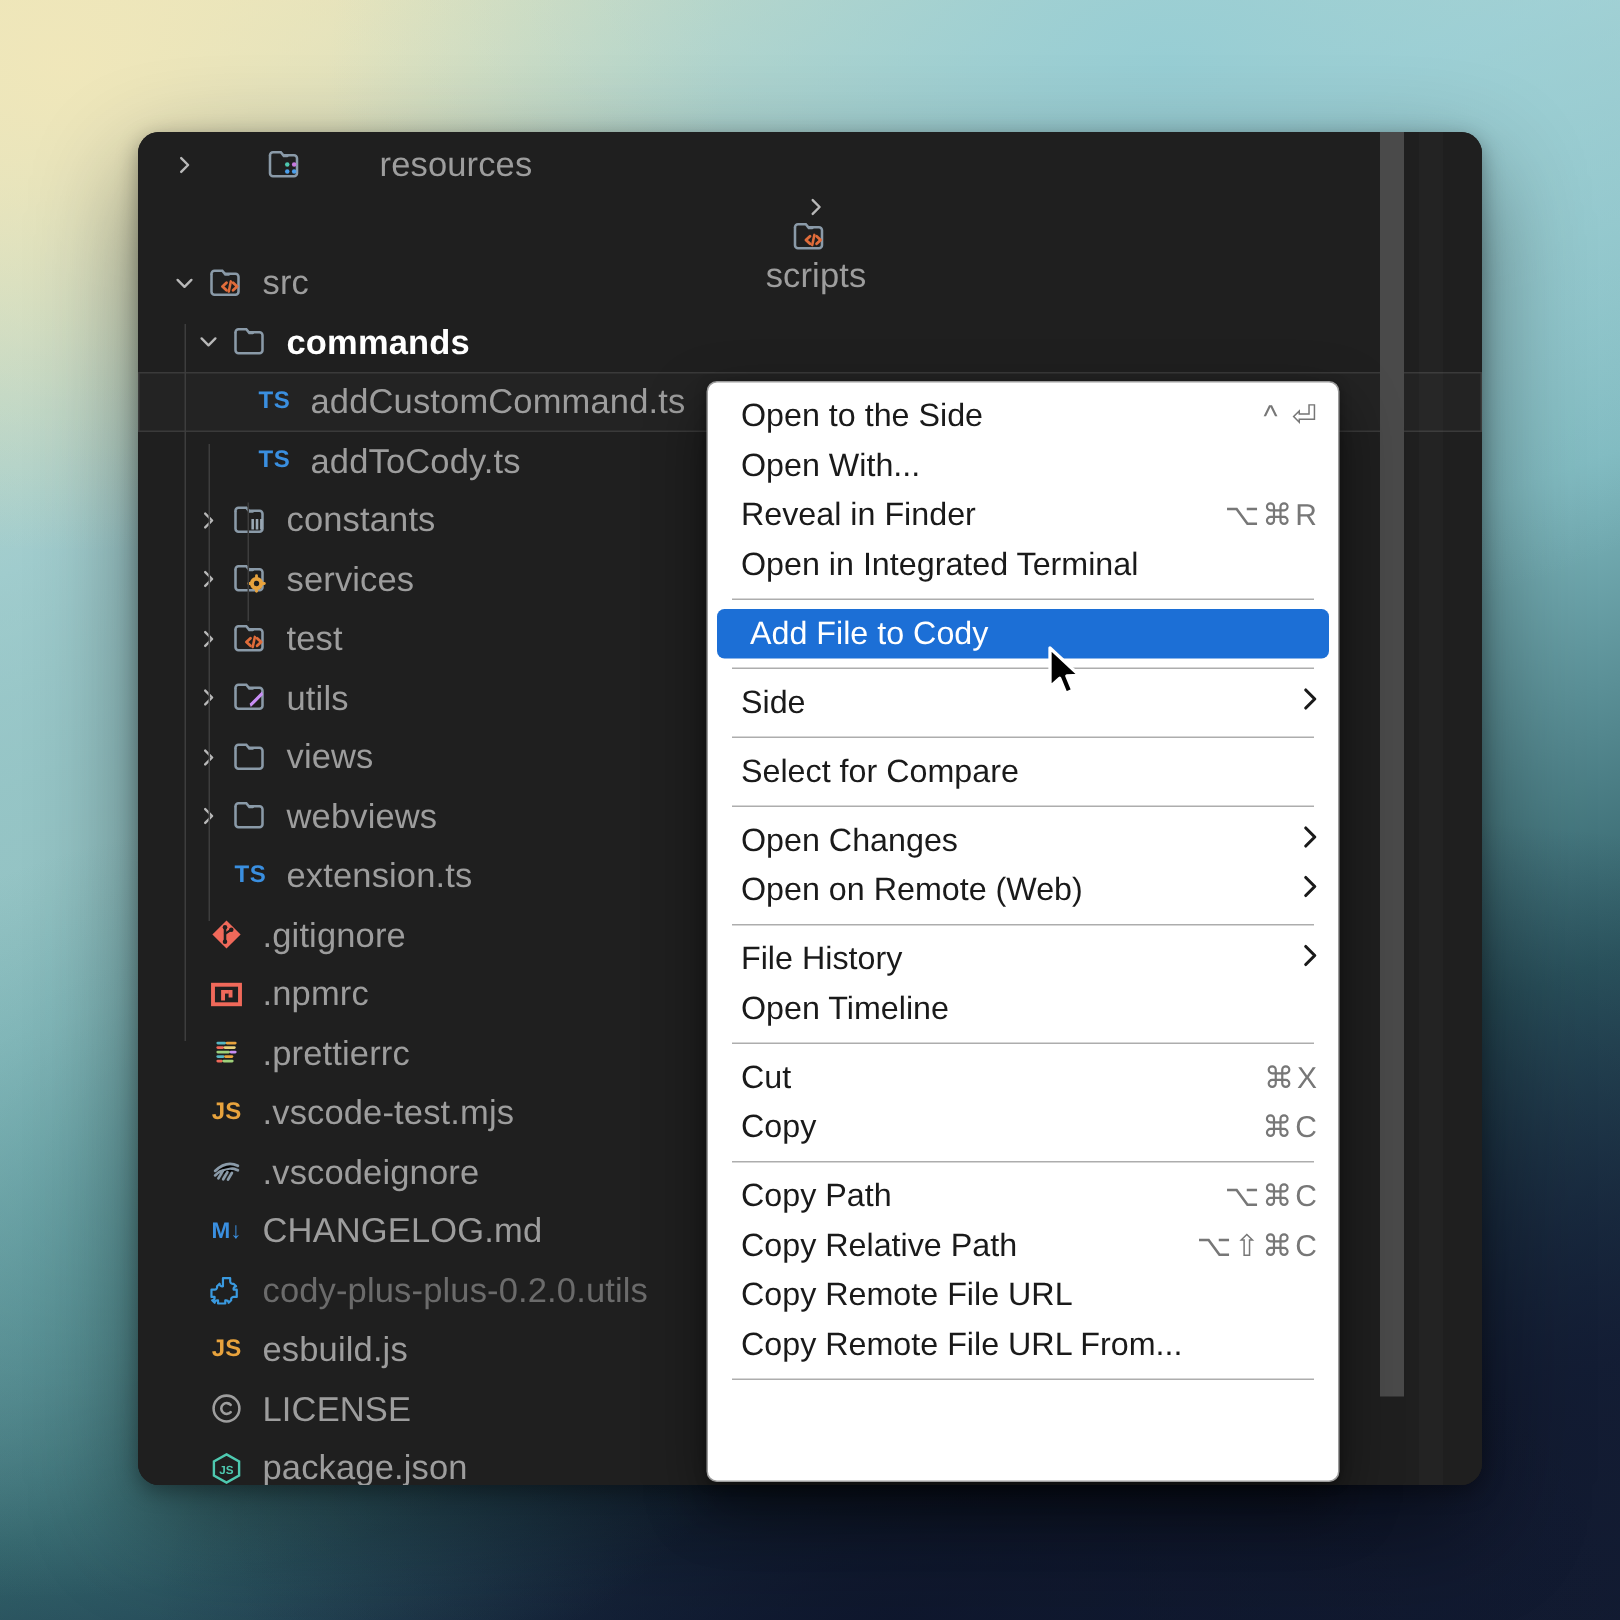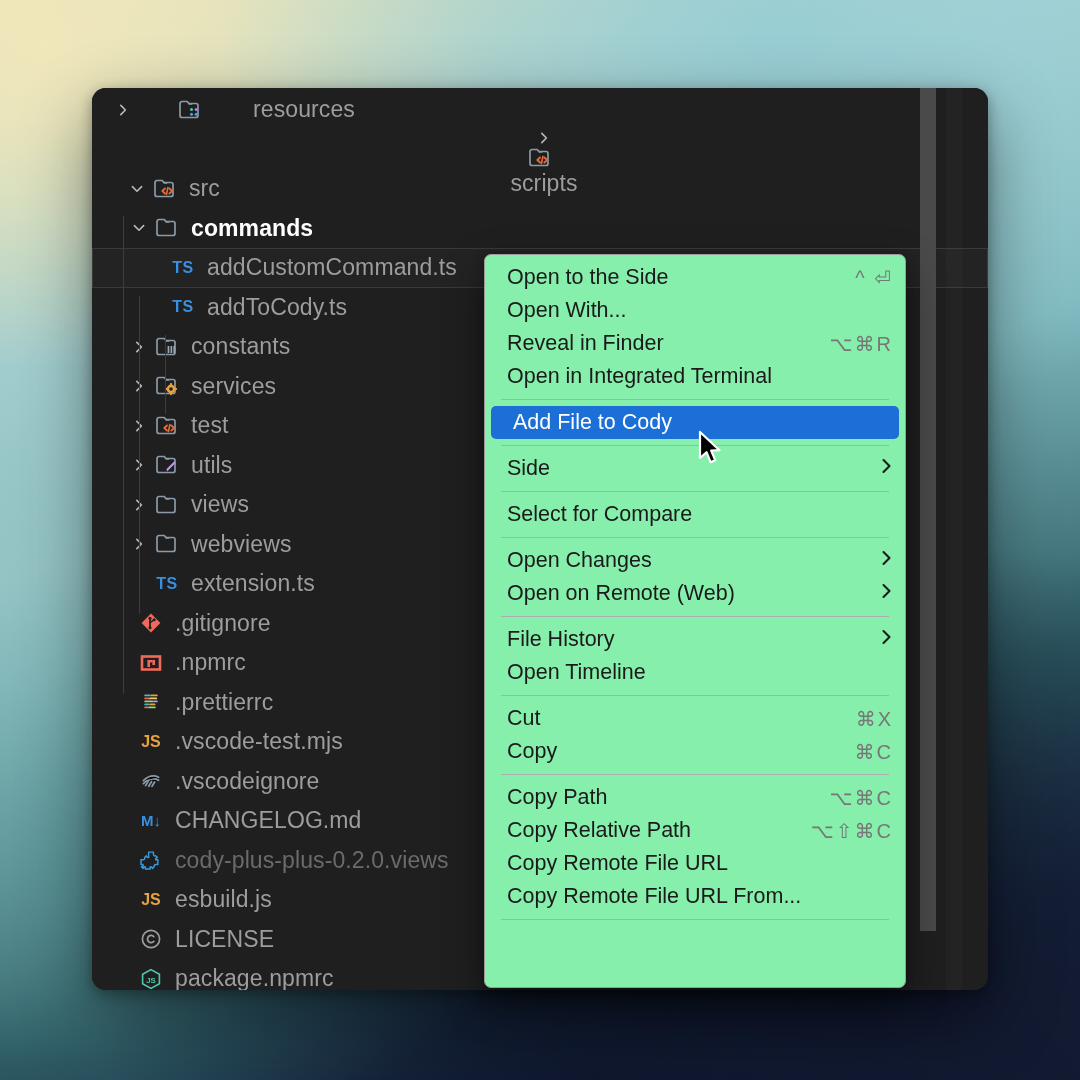--- a/index.html
+++ b/index.html
@@ -94,22 +94,22 @@
     background: rgba(255,255,255,0.02);
   }
   #scroll-thumb {
     position: absolute; right: 26px; top: 0; width: 16px; height: 843px;
     background: #4a4a4a;
   }
 
   
   #ctx-menu {
     position: absolute;
-    left: 484px; top: 254px; width: 422px;
-    background: #86efac;
+    left: 471px; top: 254px; width: 422px;
+    background: #ffffff;
     border-radius: 7px;
     border: 1px solid #9b9b9b;
     box-shadow: 0 16px 40px rgba(0,0,0,0.45), 0 2px 8px rgba(0,0,0,0.3);
     padding: 6px 0 0 0;
     color: #1a1a1a;
     font-size: 21.5px;
     overflow: hidden;
     height: 734px;
   }
   .mi {
@@ -176,21 +176,21 @@
           <svg width="24" height="24" viewBox="0 0 24 24">
             <path d="M2 5.5 a2 2 0 0 1 2-2 h5.2 l2 2.4 h2.4" fill="none" stroke="#8a9aa8" stroke-width="1.7" stroke-linecap="round"></path>
     <path d="M2 5.5 v12 a2 2 0 0 0 2 2 h14 a2 2 0 0 0 2-2 v-10 a2 2 0 0 0 -2 -2 h-7" fill="none" stroke="#8a9aa8" stroke-width="1.7" stroke-linejoin="round"></path>
             <path d="M12 11.5 L9.3 14 L12 16.5" fill="none" stroke="#e06c3a" stroke-width="1.9" stroke-linecap="round" stroke-linejoin="round"></path>
              <path d="M16.4 11.5 L19.1 14 L16.4 16.5" fill="none" stroke="#e06c3a" stroke-width="1.9" stroke-linecap="round" stroke-linejoin="round"></path>
              <path d="M14.9 10.6 L13.5 17.4" stroke="#e06c3a" stroke-width="1.7" stroke-linecap="round"></path>
           </svg>
         </span>
         <span class="lbl">scripts</span>
       </div>
-      <div class="row" style="padding-left: 18px; margin-left: 14px;">
+      <div class="row" style="padding-left: 18px;">
         <span class="chev">
           <svg width="16" height="16" viewBox="0 0 16 16">
             <path d="M3.4 5.6 L8 10.2 L12.6 5.6" fill="none" stroke="currentColor" stroke-width="1.6" stroke-linecap="round" stroke-linejoin="round"></path>
           </svg>
         </span>
         <span class="ico">
           <svg width="24" height="24" viewBox="0 0 24 24">
             <path d="M2 5.5 a2 2 0 0 1 2-2 h5.2 l2 2.4 h2.4" fill="none" stroke="#8a9aa8" stroke-width="1.7" stroke-linecap="round"></path>
     <path d="M2 5.5 v12 a2 2 0 0 0 2 2 h14 a2 2 0 0 0 2-2 v-10 a2 2 0 0 0 -2 -2 h-7" fill="none" stroke="#8a9aa8" stroke-width="1.7" stroke-linejoin="round"></path>
             <path d="M12 11.5 L9.3 14 L12 16.5" fill="none" stroke="#e06c3a" stroke-width="1.9" stroke-linecap="round" stroke-linejoin="round"></path>
@@ -449,21 +449,21 @@
         <span class="chev empty">
           <svg width="16" height="16" viewBox="0 0 16 16">
             <path d="M5.8 3.4 L10.4 8 L5.8 12.6" fill="none" stroke="currentColor" stroke-width="1.6" stroke-linecap="round" stroke-linejoin="round"></path>
           </svg>
         </span>
         <span class="ico">
           <svg width="24" height="24" viewBox="0 0 24 24">
             <path d="M9.2 3.6 h5.6 v2.4 a2 2 0 0 0 2.6 1.9 l2 2 a2 2 0 0 0 -1.9 2.6 h2.4 v5.6 h-2.4 a2 2 0 0 0 -1.9 2.6 l-2 2 a2 2 0 0 0 -2.6 -1.9 v2.4 h-5.6 v-2.4 a2 2 0 0 0 -2.6 1.9 l-2 -2 a2 2 0 0 0 1.9 -2.6 h-2.4 v-5.6 h2.4 a2 2 0 0 0 1.9 -2.6 l2 -2 a2 2 0 0 0 2.6 1.9 Z" fill="none" stroke="#3a9ae0" stroke-width="1.7" stroke-linejoin="round" transform="scale(0.86) translate(2,1.2)"></path>
           </svg>
         </span>
-        <span class="lbl dim">cody-plus-plus-0.2.0.views</span>
+        <span class="lbl dim">cody-plus-plus-0.2.0.utils</span>
       </div>
       <div class="row" style="padding-left: 18px;">
         <span class="chev empty">
           <svg width="16" height="16" viewBox="0 0 16 16">
             <path d="M5.8 3.4 L10.4 8 L5.8 12.6" fill="none" stroke="currentColor" stroke-width="1.6" stroke-linecap="round" stroke-linejoin="round"></path>
           </svg>
         </span>
         <span class="ico">
           <span class="js-badge">JS</span>
         </span>
@@ -488,21 +488,21 @@
           <svg width="16" height="16" viewBox="0 0 16 16">
             <path d="M5.8 3.4 L10.4 8 L5.8 12.6" fill="none" stroke="currentColor" stroke-width="1.6" stroke-linecap="round" stroke-linejoin="round"></path>
           </svg>
         </span>
         <span class="ico">
           <svg width="24" height="24" viewBox="0 0 24 24">
             <path d="M12 2.6 L20.4 7.3 v9.4 L12 21.4 L3.6 16.7 V7.3 Z" fill="none" stroke="#4ec9b0" stroke-width="1.6"></path>
         <text x="12" y="15.8" font-family="Liberation Sans, sans-serif" font-size="7.8" font-weight="bold" fill="#4ec9b0" text-anchor="middle">JS</text>
           </svg>
         </span>
-        <span class="lbl">package.npmrc</span>
+        <span class="lbl">package.json</span>
       </div>
       <div class="guide" style="left: 31px; top: 128px; height: 478px;"></div>
       <div class="guide" style="left: 47px; top: 208px; height: 318px;"></div>
       <div class="guide" style="left: 73px; top: 247px; height: 79px;"></div>
     </div>
 
   <div id="scroll-track">
     <div id="scroll-thumb"></div>
   </div>
 

